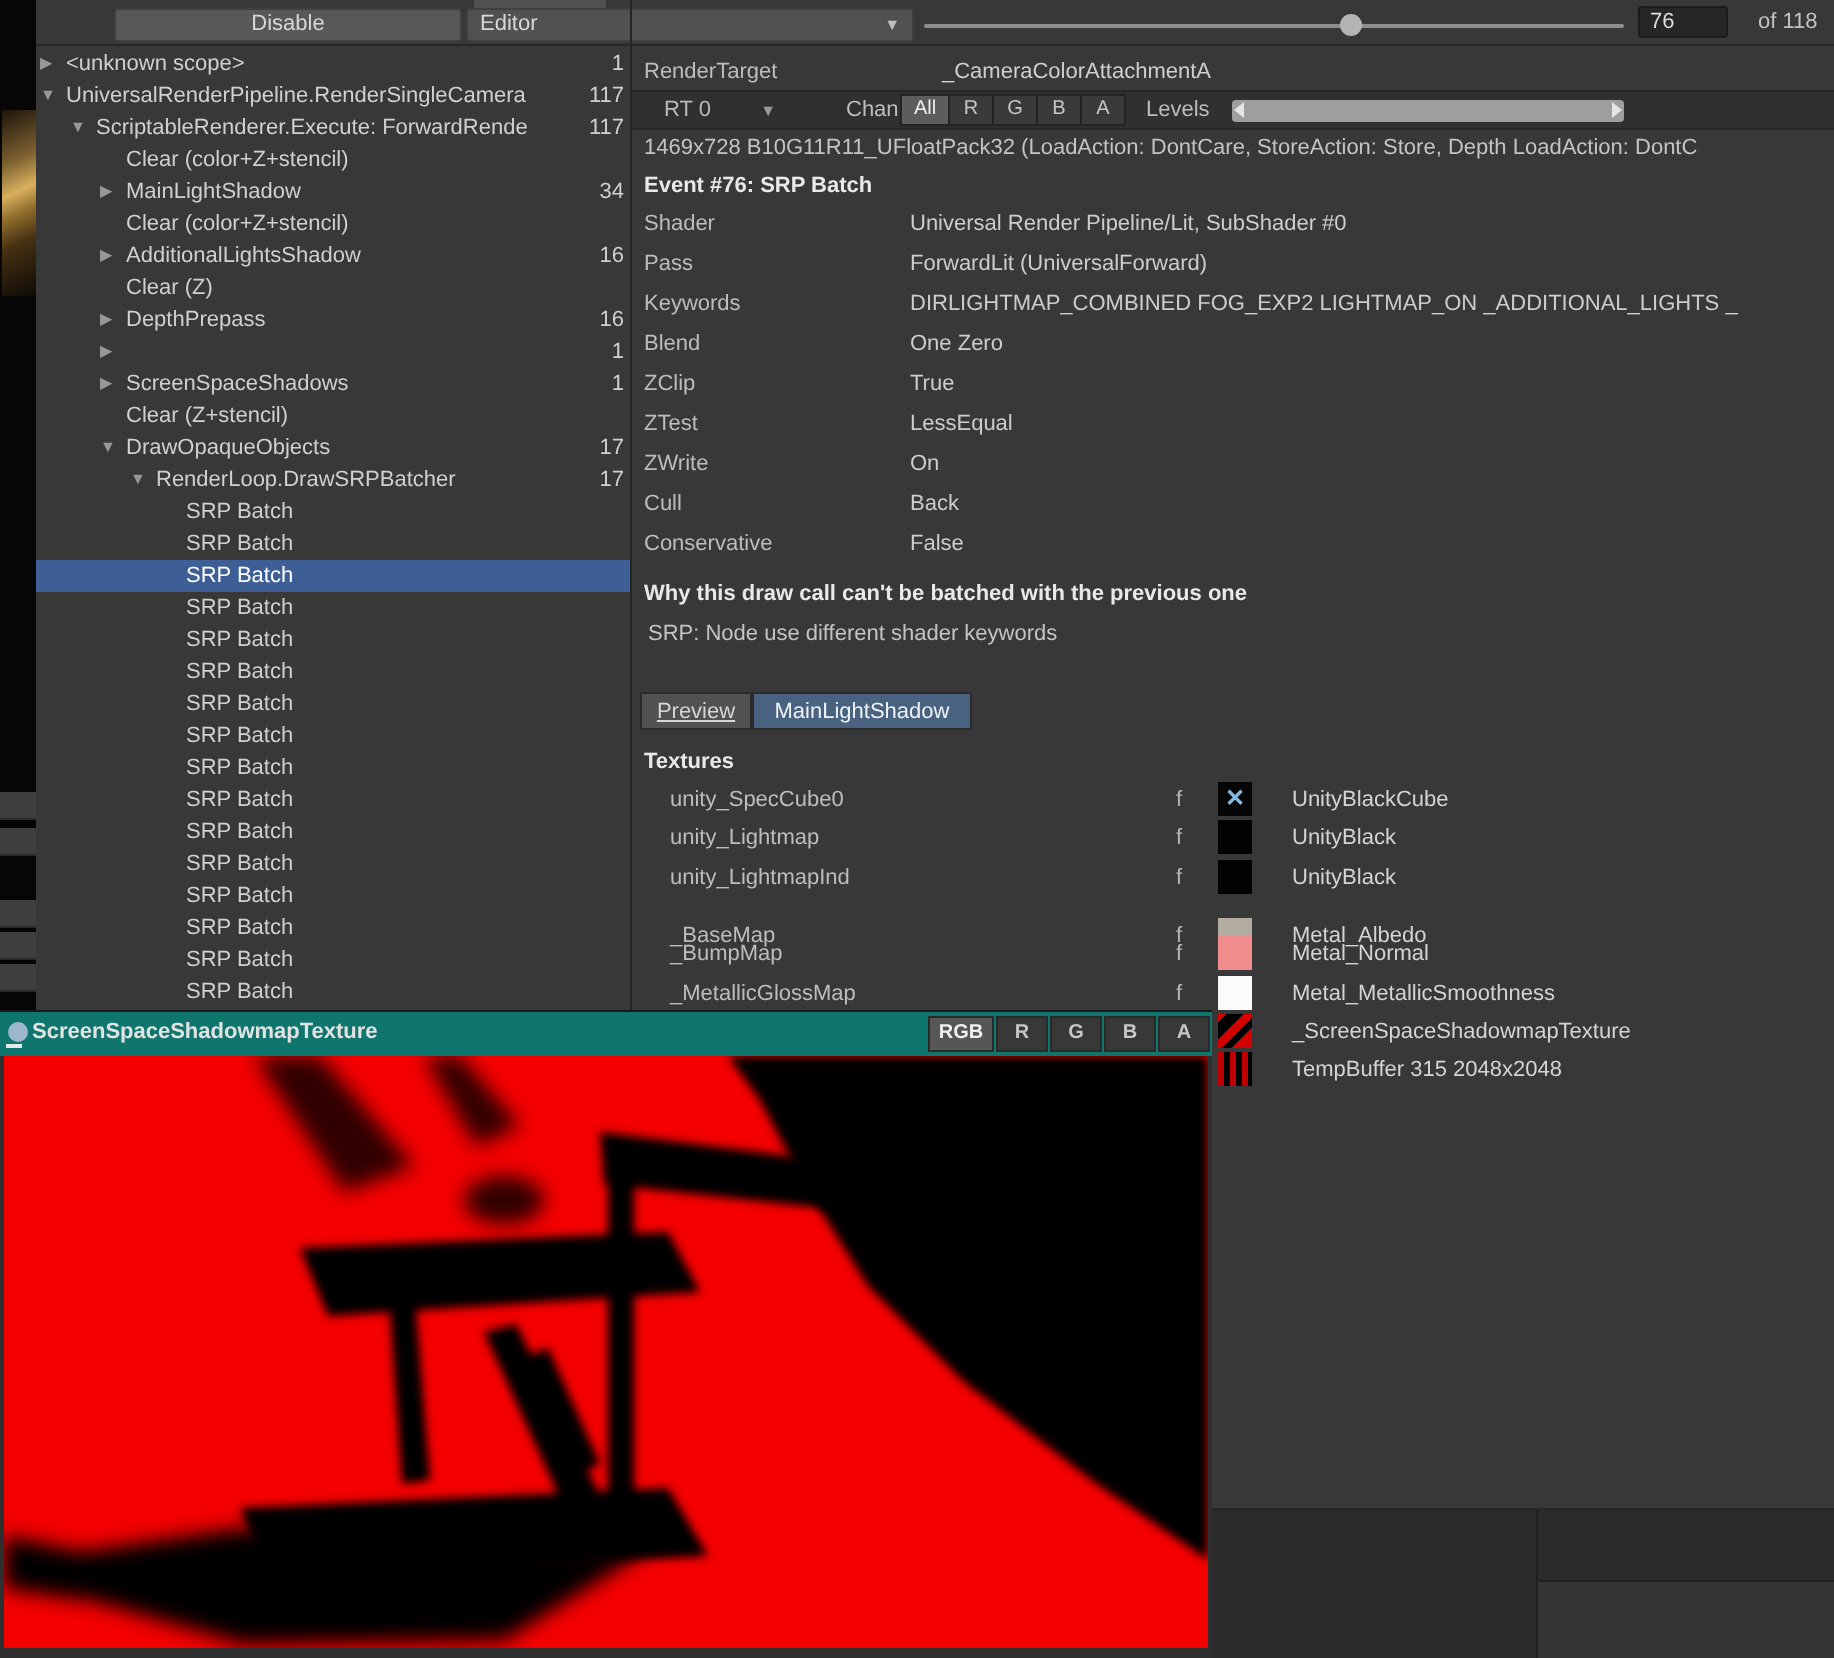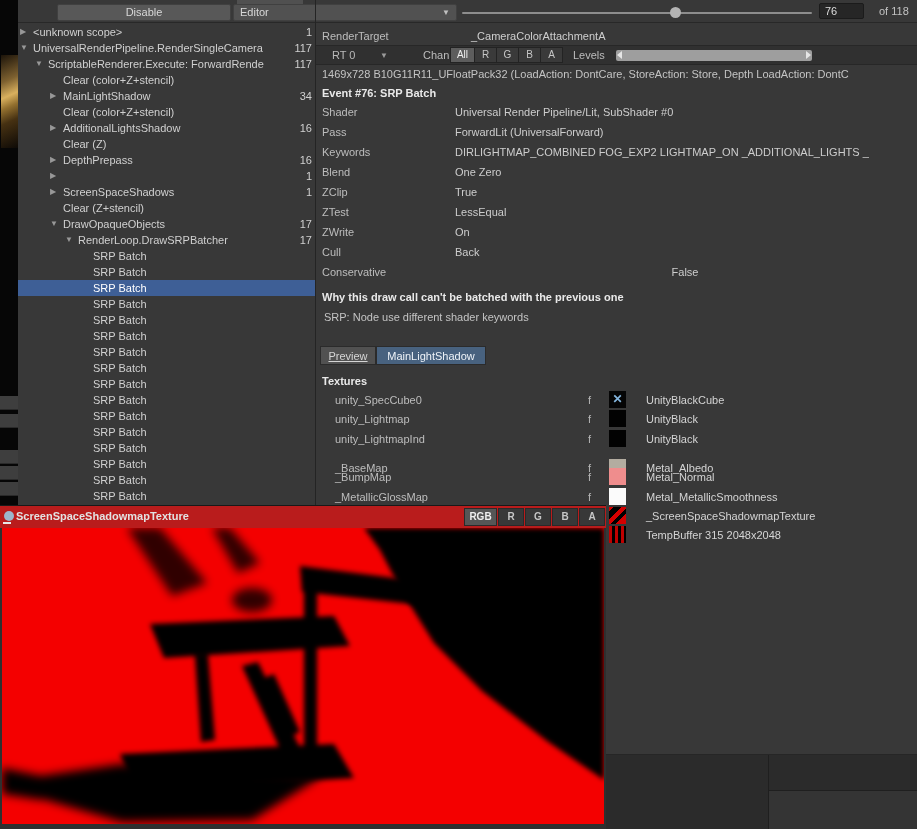--- a/index.html
+++ b/index.html
@@ -90,21 +90,21 @@
 
   
   #br-divider { left:289px; top:730px; width:312px; height:1px; background:#262626; }
   #br-region { left:289px; top:731px; width:312px; height:74px; background:#2b2b2b; }
   #br-vline { left:452px; top:731px; width:1px; height:74px; background:#1f1f1f; }
   #br-subpanel { left:453px; top:766px; width:148px; height:39px; background:#343434; border-top:1px solid #1f1f1f; }
 
   
   #preview-window { left:0; top:505px; width:606px; height:324px; background:#2f2f2f;
     border-top:1px solid #191919; z-index:5; }
-  #pv-titlebar { position:absolute; left:0; top:0; width:606px; height:22px; background:#b91c1c; }
+  #pv-titlebar { position:absolute; left:0; top:0; width:606px; height:22px; background:#0f766e; }
   #pv-icon { position:absolute; left:4px; top:5px; width:10px; height:10px; border-radius:50%;
     background:#9db6cc; }
   #pv-icon-bar { position:absolute; left:3px; top:16px; width:8px; height:2px; background:#e8e8e8; }
   #pv-title { position:absolute; left:16px; top:4px; font-weight:bold; color:#e2e2e2; }
   #pv-chan-group { position:absolute; left:464px; top:2px; width:141px; height:18px; }
   .pchan-btn { position:absolute; top:0; height:18px; background:#383838; border:1px solid #2a2a2a;
     color:#c6c6c6; text-align:center; line-height:16px; font-size:10px; font-weight:bold; }
   .pchan-btn.on { background:#565656; color:#efefef; }
   #pv-image { position:absolute; left:2px; top:22px; width:602px; height:296px; background:#f40000; overflow:hidden; }
   #pv-bottom { position:absolute; left:0; top:318px; width:606px; height:6px; background:#2f2f2f; }
@@ -383,21 +383,21 @@
   <div class="detail-row" style="top: 202px;">
     <span class="detail-label">ZWrite</span>
     <span class="detail-value">On</span>
   </div>
 
   <div class="detail-row" style="top: 222px;">
     <span class="detail-label">Cull</span>
     <span class="detail-value">Back</span>
   </div>
 
-  <div class="detail-row" style="top: 242px; text-align: center;">
+  <div class="detail-row" style="top: 242px;">
     <span class="detail-label">Conservative</span>
     <span class="detail-value">False</span>
   </div>
 </div>
 
     <div class="abs" id="why-title">Why this draw call can't be batched with the previous one</div>
     <div class="abs" id="why-reason">SRP: Node use different shader keywords</div>
 
     <div class="abs tab" id="tab-preview">Preview</div>
     <div class="abs tab tab-selected" id="tab-shaderprops">MainLightShadow</div>

